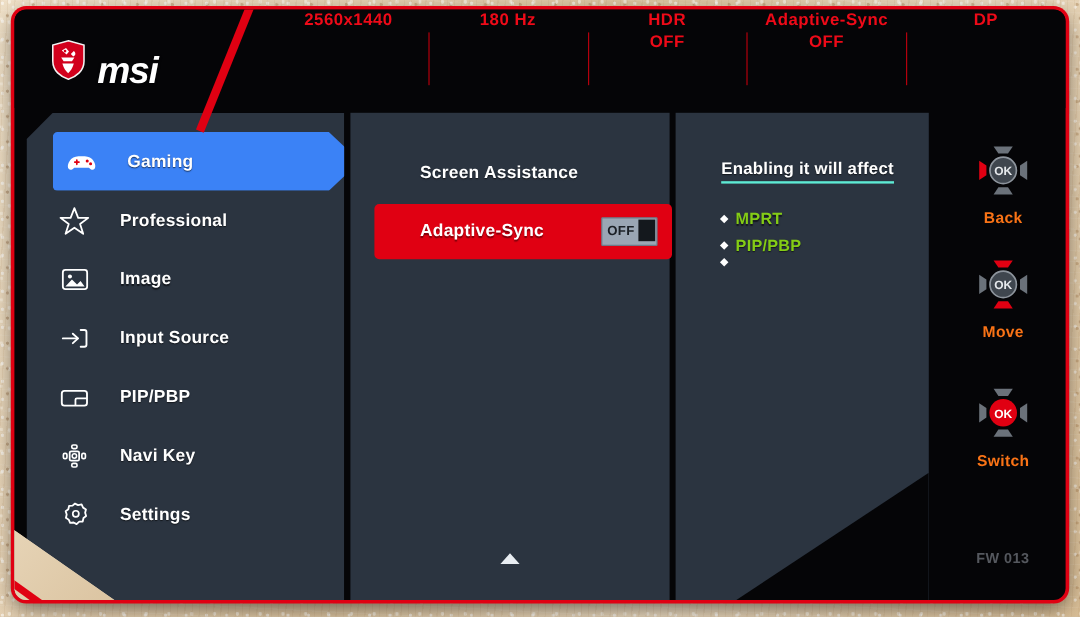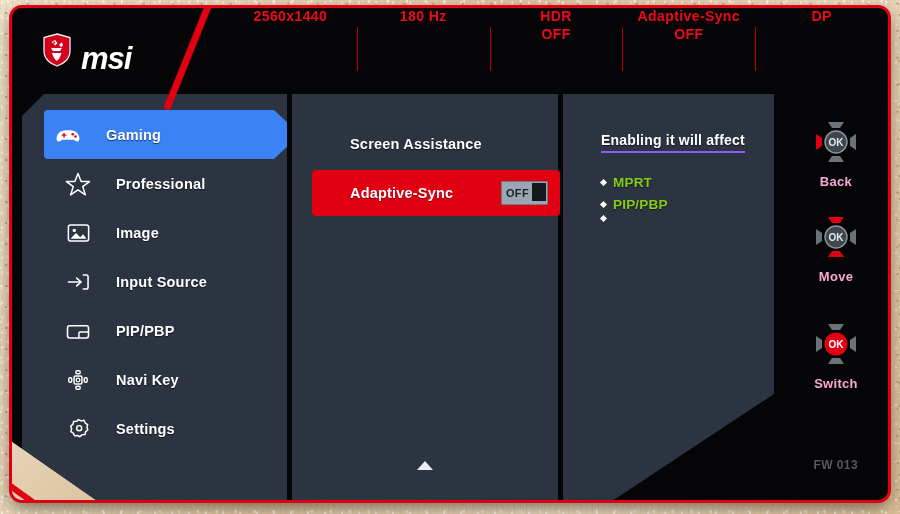--- a/index.html
+++ b/index.html
@@ -96,21 +96,21 @@
   
   #p-info-clip{
     position:absolute;left:551px;top:386px;width:211px;height:106px;
     background:#050507;z-index:6;
     clip-path:polygon(100% 0, 100% 100%, 24% 100%);
   }
 
   
   .side-item{
     position:relative;height:49px;display:flex;align-items:center;
-    margin:0 0 0 0;padding-left:40px;
+    margin:0 0 0 0;padding-left:24px;
   }
   #side-list{position:absolute;left:0;top:16px;width:100%;}
   .side-item .ico{width:32px;height:32px;flex:none;display:flex;align-items:center;justify-content:center;}
   .side-item .lbl{
     color:#fff;font-size:14.5px;font-weight:bold;margin-left:22px;letter-spacing:.2px;
     text-shadow:0 1px 1px rgba(0,0,0,.6);
   }
   .side-item.active{
     background:#3b82f6;
     margin-left:22px;padding-left:8px;width:248px;
@@ -144,39 +144,39 @@
   }
   #scroll-up{
     position:absolute;left:50%;bottom:30px;transform:translateX(-50%);
     width:0;height:0;border-left:8px solid transparent;border-right:8px solid transparent;
     border-bottom:9px solid #e8edf2;
   }
 
   
   #info-head{
     position:absolute;left:38px;top:38px;color:#fff;font-size:14px;font-weight:bold;
-    border-bottom:2px solid #8b5cf6;padding-bottom:3px;letter-spacing:.2px;
+    border-bottom:2px solid #5eead4;padding-bottom:3px;letter-spacing:.2px;
     text-shadow:0 1px 1px rgba(0,0,0,.6);
   }
   #info-list{position:absolute;left:38px;top:78px;}
   .info-li{
     color:#84cc16;font-size:13.5px;font-weight:bold;line-height:1.62;
     display:flex;align-items:center;gap:7px;letter-spacing:.2px;
     text-shadow:0 1px 1px rgba(0,0,0,.6);
   }
   .info-li .dia{
     width:5px;height:5px;background:#fff;transform:rotate(45deg);flex:none;
   }
 
   
   #navstrip{position:absolute;right:0;top:86px;width:104px;height:406px;z-index:8;}
   .navkey{position:absolute;left:0;width:104px;text-align:center;}
   .navkey .pad{width:56px;height:56px;margin:0 auto;position:relative;}
   .navkey .lab{
-    margin-top:4px;color:#f9a8d4;font-size:13px;font-weight:bold;letter-spacing:.3px;
+    margin-top:4px;color:#f97316;font-size:13px;font-weight:bold;letter-spacing:.3px;
   }
   #fw{
     position:absolute;right:30px;bottom:28px;color:#55585e;font-size:12px;
     font-weight:bold;letter-spacing:.4px;z-index:9;
   }
 </style>
 </head>
 <body>
 
 <div id="bg"></div>

